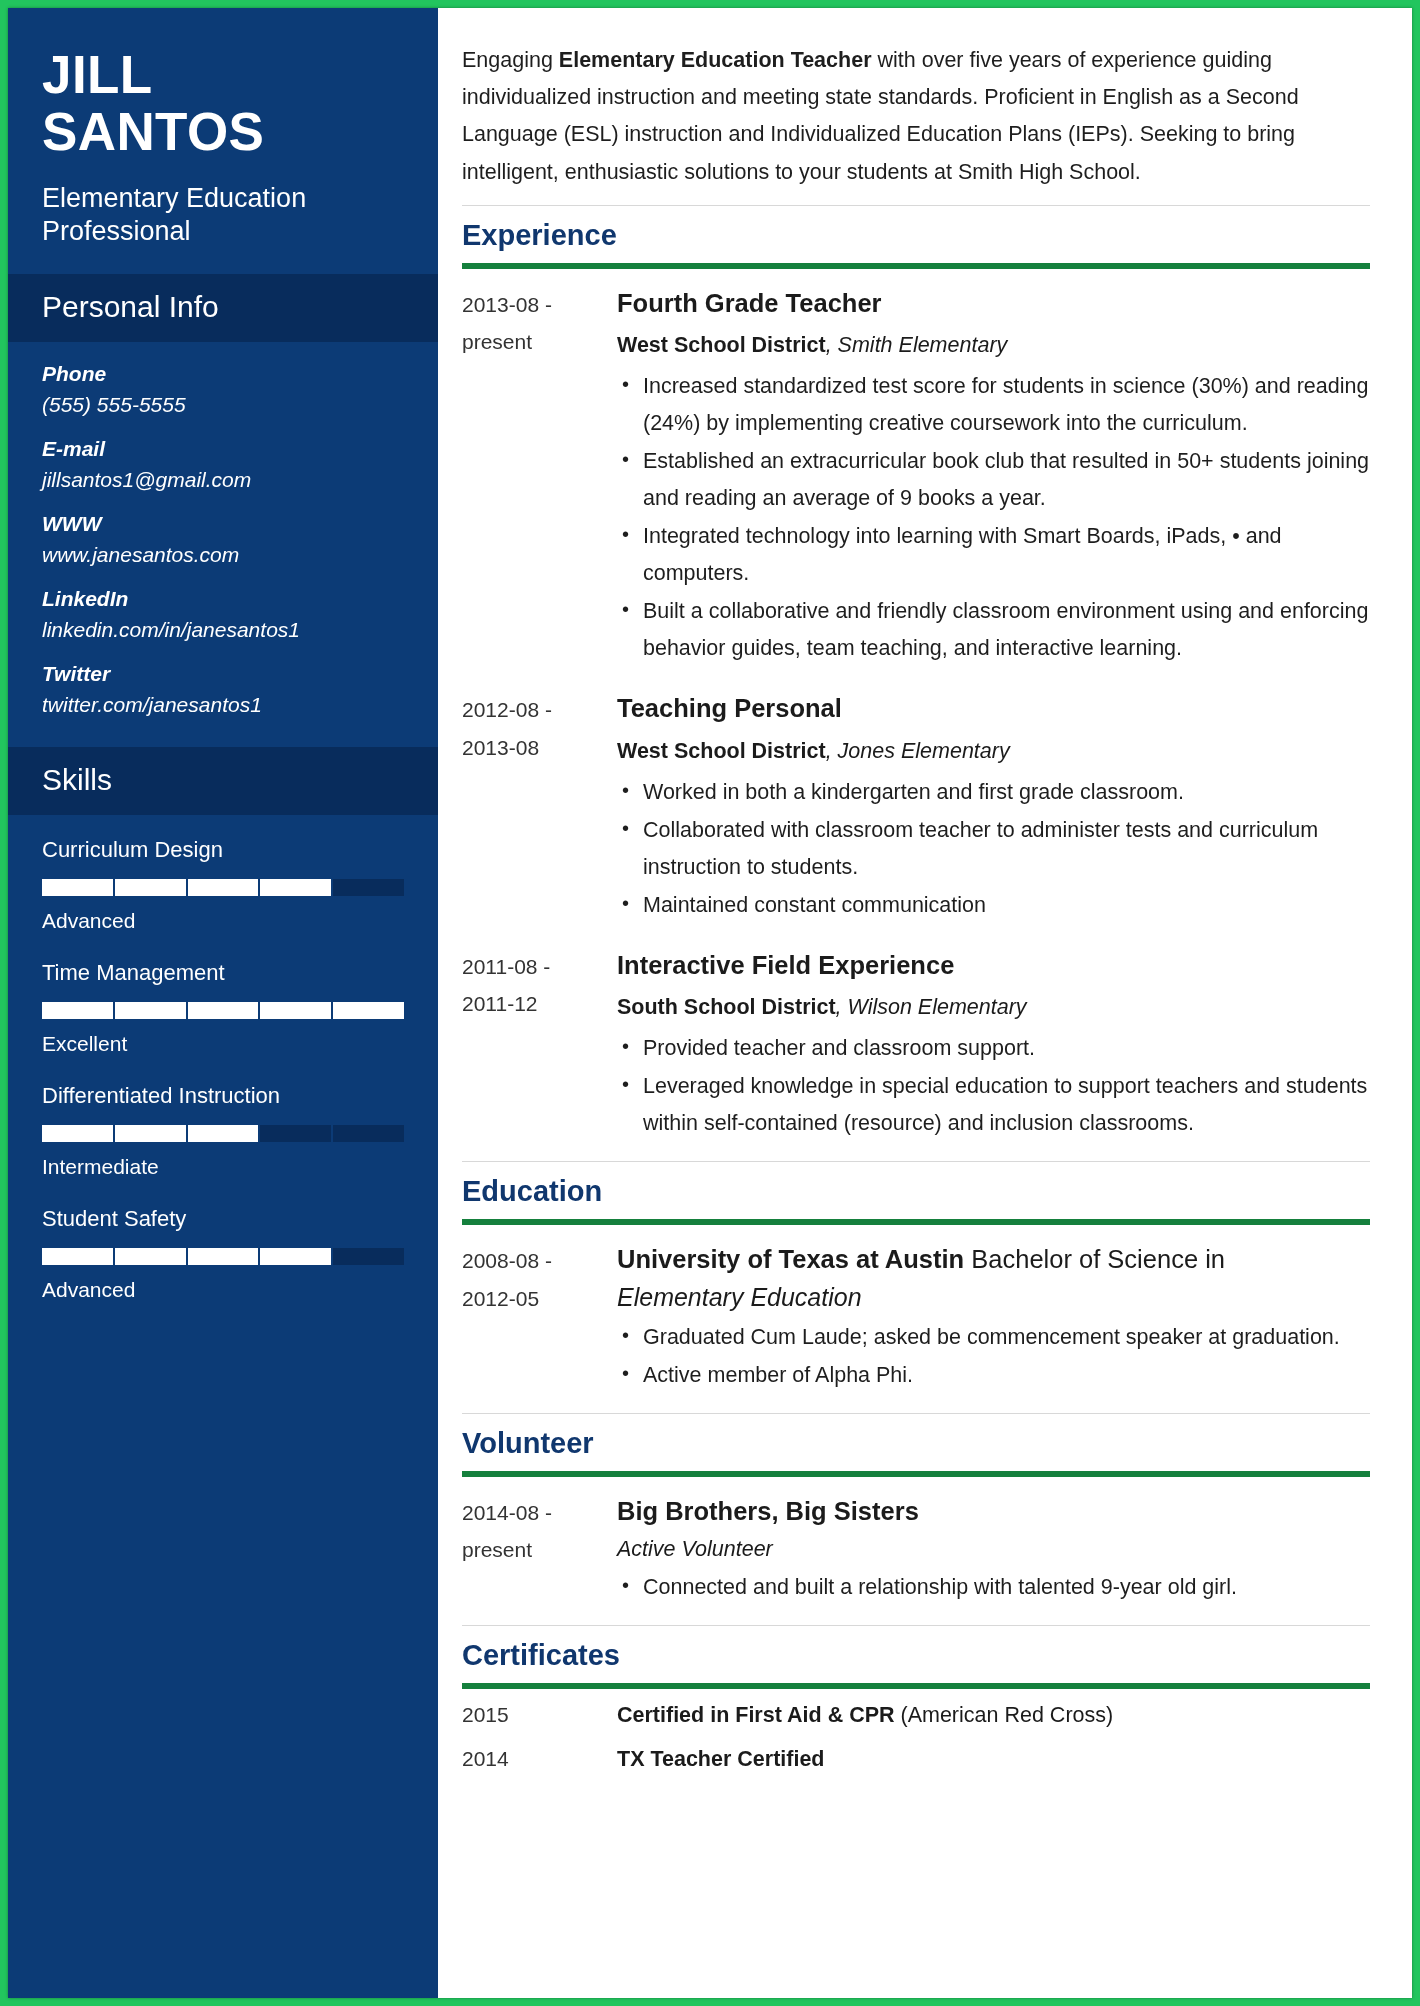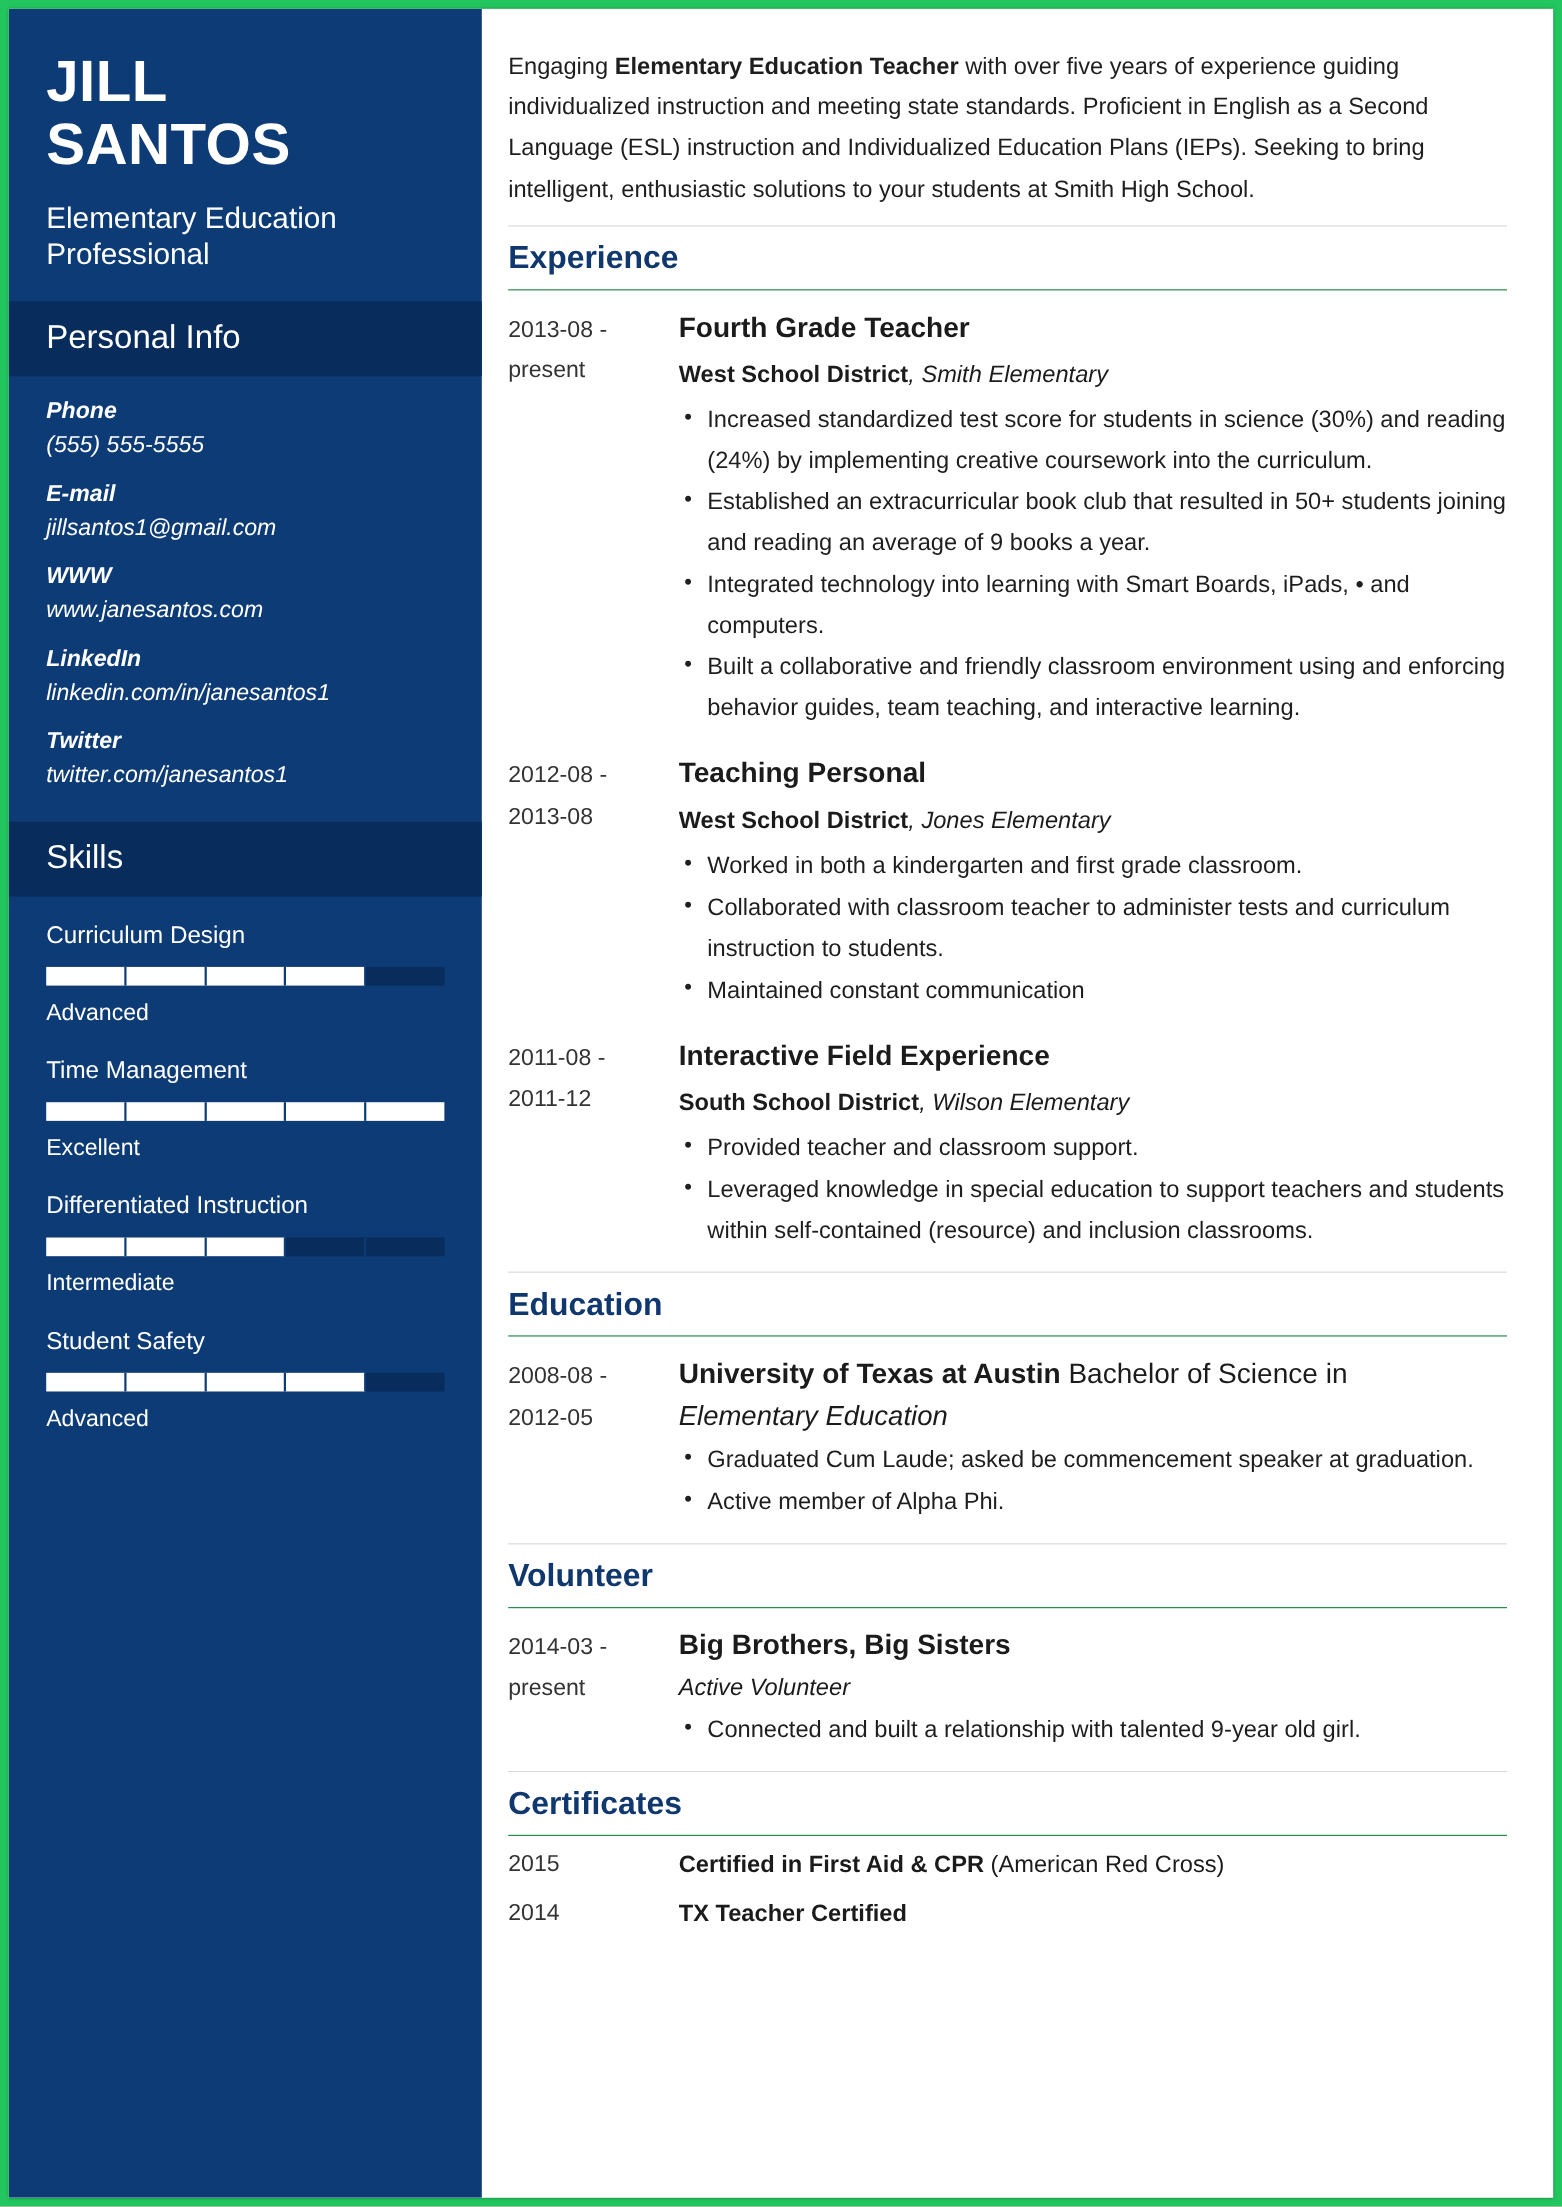--- a/index.html
+++ b/index.html
@@ -120,21 +120,21 @@
   }
   .summary b { font-weight: bold; }
 
   .section { margin-top: 0; }
   .section-title {
     color: #10376e;
     font-size: 29px;
     font-weight: bold;
     padding: 13px 0 11px 0;
     border-top: 1px solid #d8d8d8;
-    border-bottom: 1px solid #15803d;
+    border-bottom: 6px solid #15803d;
   }
   .entry {
     display: flex;
     padding: 17px 0 6px 0;
   }
   .entry-dates {
     flex: 0 0 155px;
     font-size: 21px;
     line-height: 1.78;
     color: #333333;
@@ -386,21 +386,21 @@
         </div>
       </section>
 
       <div class="spacer-sm"></div>
 
       <section class="section">
         <div class="section-title">Volunteer</div>
 
         <div class="entry">
           <div class="entry-dates">
-            <div>2014-03 -</div>
+            <div>2014-08 -</div>
             <div>present</div>
           </div>
           <div class="entry-body">
             <div class="entry-title">Big Brothers, Big Sisters</div>
             <div class="entry-sub-italic">Active Volunteer</div>
             <ul class="bullets">
               <li>Connected and built a relationship with talented 9-year old girl.</li>
             </ul>
           </div>
         </div>

